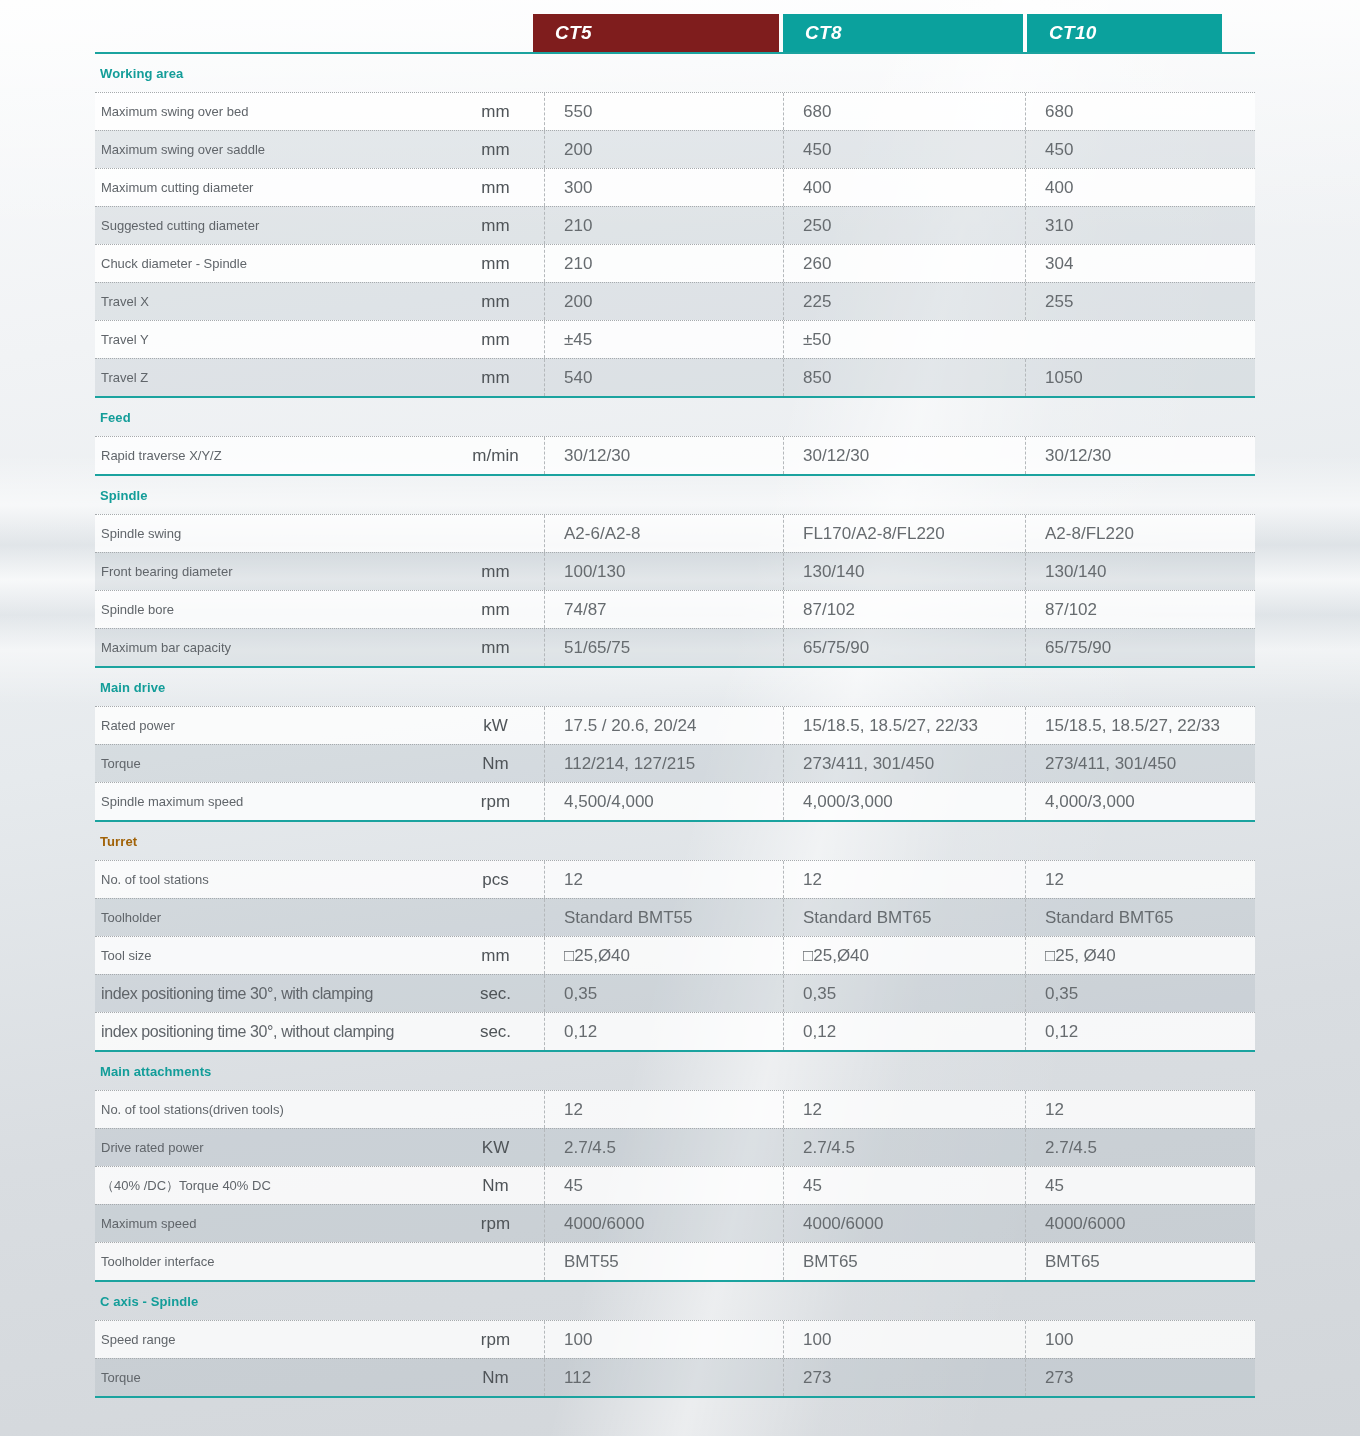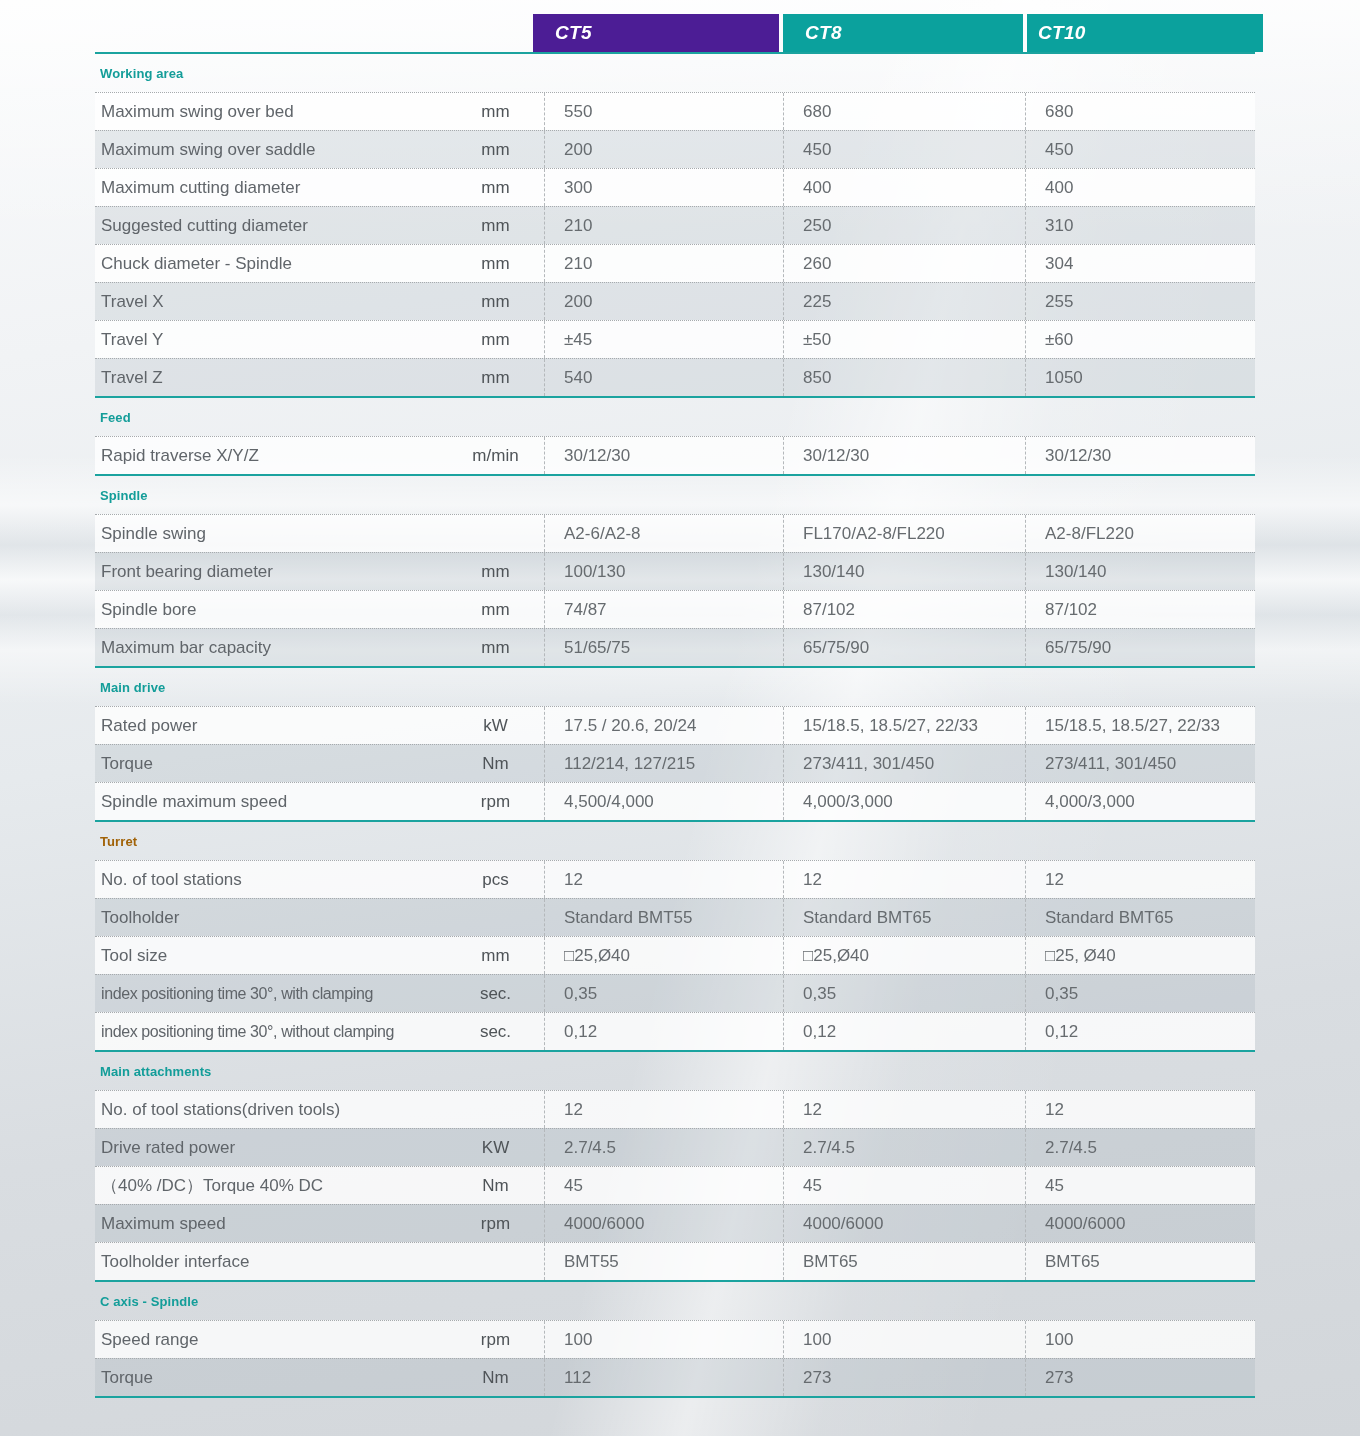--- a/index.html
+++ b/index.html
@@ -18,50 +18,50 @@
   }
   .spec-table{position:absolute;left:95px;top:14px;width:1160px;}
   .header{position:relative;height:38px;}
   .band{
     position:absolute;top:0;height:38px;box-sizing:border-box;
     display:flex;align-items:center;padding-left:22px;
     color:#ffffff;font-weight:bold;font-style:italic;font-size:19px;letter-spacing:.3px;
   }
   .band-ct5{left:438px;width:246px;}
   .band-ct8{left:688px;width:240px;}
-  .band-ct10{left:932px;width:236px;padding-left:11px;}
+  .band-ct10{left:932px;width:195px;}
   .header-underline{height:2px;}
   .section-title{
     height:38px;display:flex;align-items:center;padding-left:5px;
     font-weight:bold;font-size:13px;letter-spacing:.1px;
   }
   .section-rows{}
   .row{
     display:flex;align-items:stretch;height:38px;box-sizing:border-box;
     border-top:1px dotted #a6aaad;
   }
   .row:nth-child(odd){background:rgba(255,255,255,0.78);}
   .row:nth-child(even){background:rgba(150,165,177,0.20);}
   .cell{display:flex;align-items:center;box-sizing:border-box;}
-  .cell-label{width:352px;padding-left:6px;color:#60656a;font-size:17px;}
+  .cell-label{width:352px;padding-left:6px;color:#60656a;font-size:13px;}
   .cell-label.small{font-size:16px;letter-spacing:-0.4px;}
   .cell-unit{width:97px;justify-content:center;color:#4f5458;font-size:17px;}
   .cell-value{padding-left:19px;color:#666b6f;font-size:17px;border-left:1px dashed #b4b8bb;}
   .v1{width:239px;}
   .v2{width:242px;}
   .v3{width:230px;}
 </style>
 </head>
 <body>
 
 <div class="bg-streaks"></div>
 
 <div class="spec-table">
   <div class="header">
-    <div class="band band-ct5" style="background: #4c1d95;">
+    <div class="band band-ct5" style="background: #7f1d1d;">
       <span>CT5</span>
     </div>
     <div class="band band-ct8" style="background: rgb(11, 161, 157);">
       <span>CT8</span>
     </div>
     <div class="band band-ct10" style="background: rgb(11, 161, 157);">
       <span>CT10</span>
     </div>
   </div>
   <div class="header-underline" style="background: rgb(27, 163, 159);"></div>
@@ -109,21 +109,20 @@
             <div class="cell cell-unit">mm</div>
             <div class="cell cell-value v1">200</div>
             <div class="cell cell-value v2">225</div>
             <div class="cell cell-value v3">255</div>
           </div>
           <div class="row">
             <div class="cell cell-label">Travel Y</div>
             <div class="cell cell-unit">mm</div>
             <div class="cell cell-value v1">±45</div>
             <div class="cell cell-value v2">±50</div>
-            <div class="cell cell-value v3">±60</div>
           </div>
           <div class="row">
             <div class="cell cell-label">Travel Z</div>
             <div class="cell cell-unit">mm</div>
             <div class="cell cell-value v1">540</div>
             <div class="cell cell-value v2">850</div>
             <div class="cell cell-value v3">1050</div>
           </div>
         </div>
       </div>

